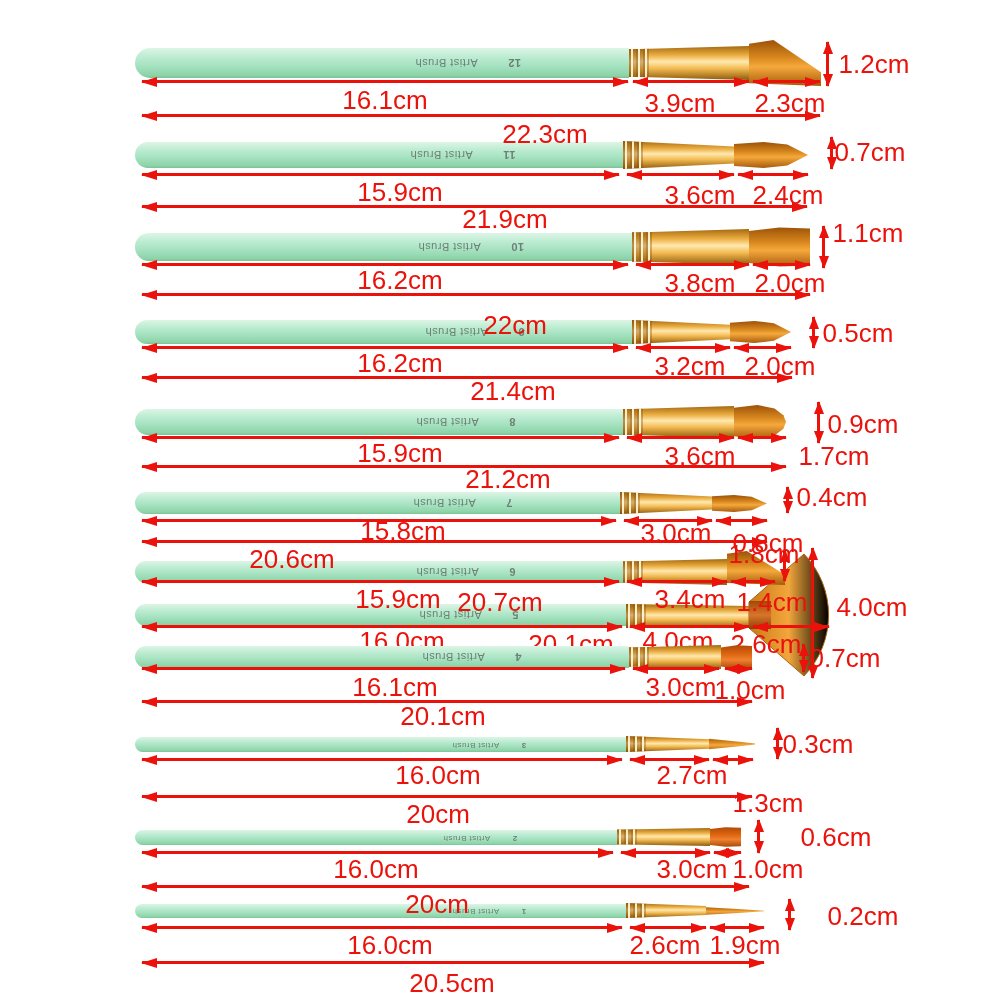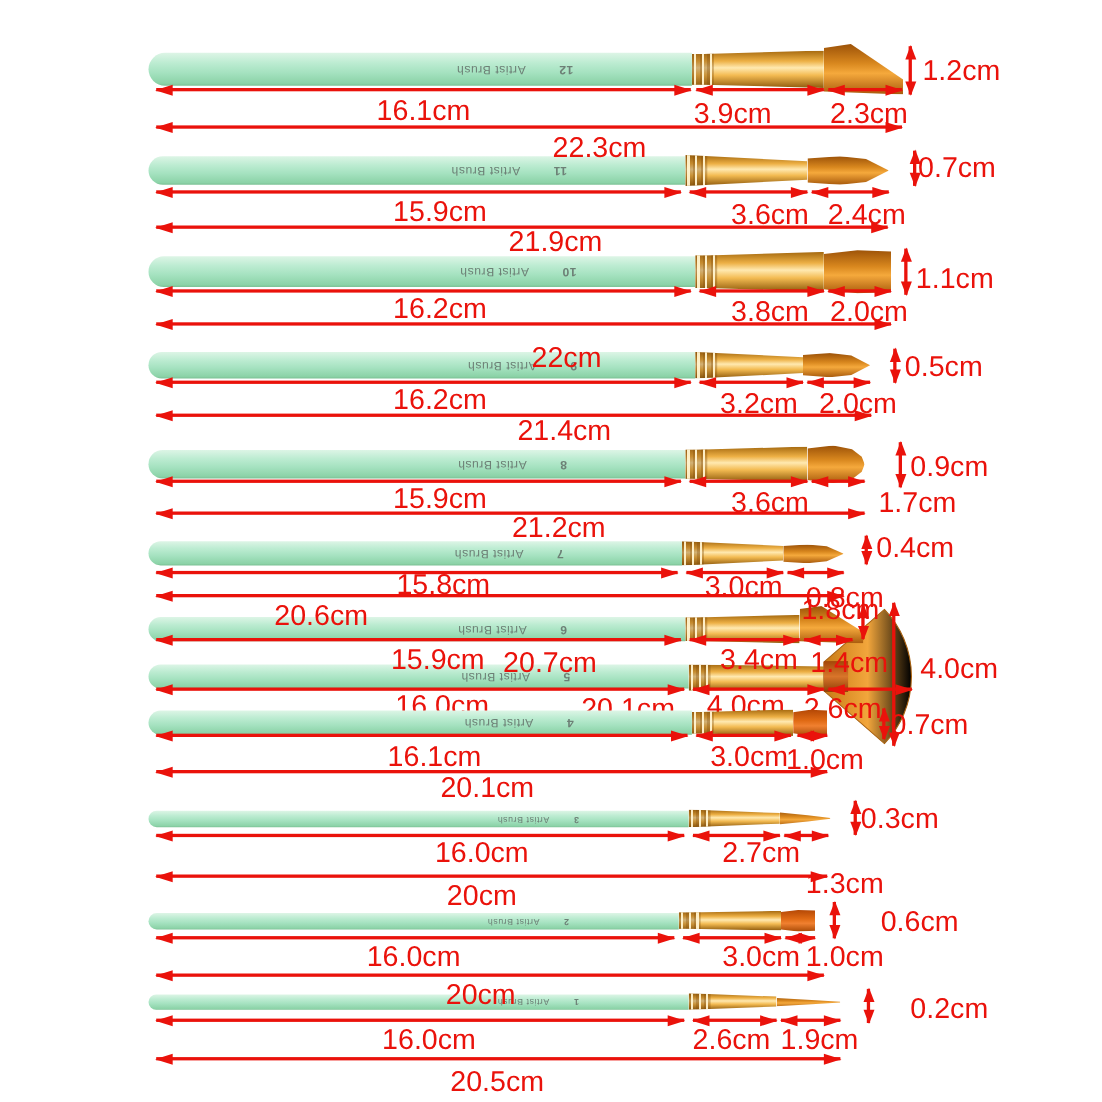--- a/index.html
+++ b/index.html
@@ -54,21 +54,21 @@
           <b class="hnum">12</b>
           <span>Artist Brush</span>
         </span>
     </div>
     <div class="ferrule flare" style="left:629px;top:46px;width:120px;height:34px"></div>
     <div class="tip angled" style="left:749px;top:40px;width:72px;height:46px"></div>
     <div class="ha" style="left:142px;top:80px;width:486px"></div>
     <div class="ha" style="left:633px;top:80px;width:116px"></div>
     <div class="ha" style="left:753px;top:80px;width:67px"></div>
     <div class="dim" style="left:385px;top:87px">16.1cm</div>
-    <div class="dim" style="left:666px;top:90px">3.9cm</div>
+    <div class="dim" style="left:680px;top:90px">3.9cm</div>
     <div class="dim" style="left:790px;top:90px">2.3cm</div>
     <div class="ha" style="left:142px;top:114px;width:678px"></div>
     <div class="dim" style="left:545px;top:121px">22.3cm</div>
     <div class="va" style="left:826px;top:42px;height:44px"></div>
     <div class="dim" style="left:874px;top:51px">1.2cm</div>
   </div>
 
   <div class="row">
     <div class="handle" style="left:135px;top:142px;width:488px;height:26px">
       <span class="htext">
@@ -101,21 +101,21 @@
     <div class="tip flat" style="left:749px;top:227px;width:61px;height:40px"></div>
     <div class="ha" style="left:142px;top:263px;width:486px"></div>
     <div class="ha" style="left:636px;top:263px;width:113px"></div>
     <div class="ha" style="left:753px;top:263px;width:57px"></div>
     <div class="dim" style="left:400px;top:267px">16.2cm</div>
     <div class="dim" style="left:700px;top:270px">3.8cm</div>
     <div class="dim" style="left:790px;top:270px">2.0cm</div>
     <div class="ha" style="left:142px;top:293px;width:668px"></div>
     <div class="dim" style="left:515px;top:312px">22cm</div>
     <div class="va" style="left:822px;top:226px;height:42px"></div>
-    <div class="dim" style="left:868px;top:240px">1.1cm</div>
+    <div class="dim" style="left:868px;top:220px">1.1cm</div>
   </div>
 
   <div class="row">
     <div class="handle" style="left:135px;top:320px;width:497px;height:24px">
       <span class="htext">
           <b class="hnum">9</b>
           <span>Artist Brush</span>
         </span>
     </div>
     <div class="ferrule taper" style="left:632px;top:320px;width:98px;height:24px"></div>

